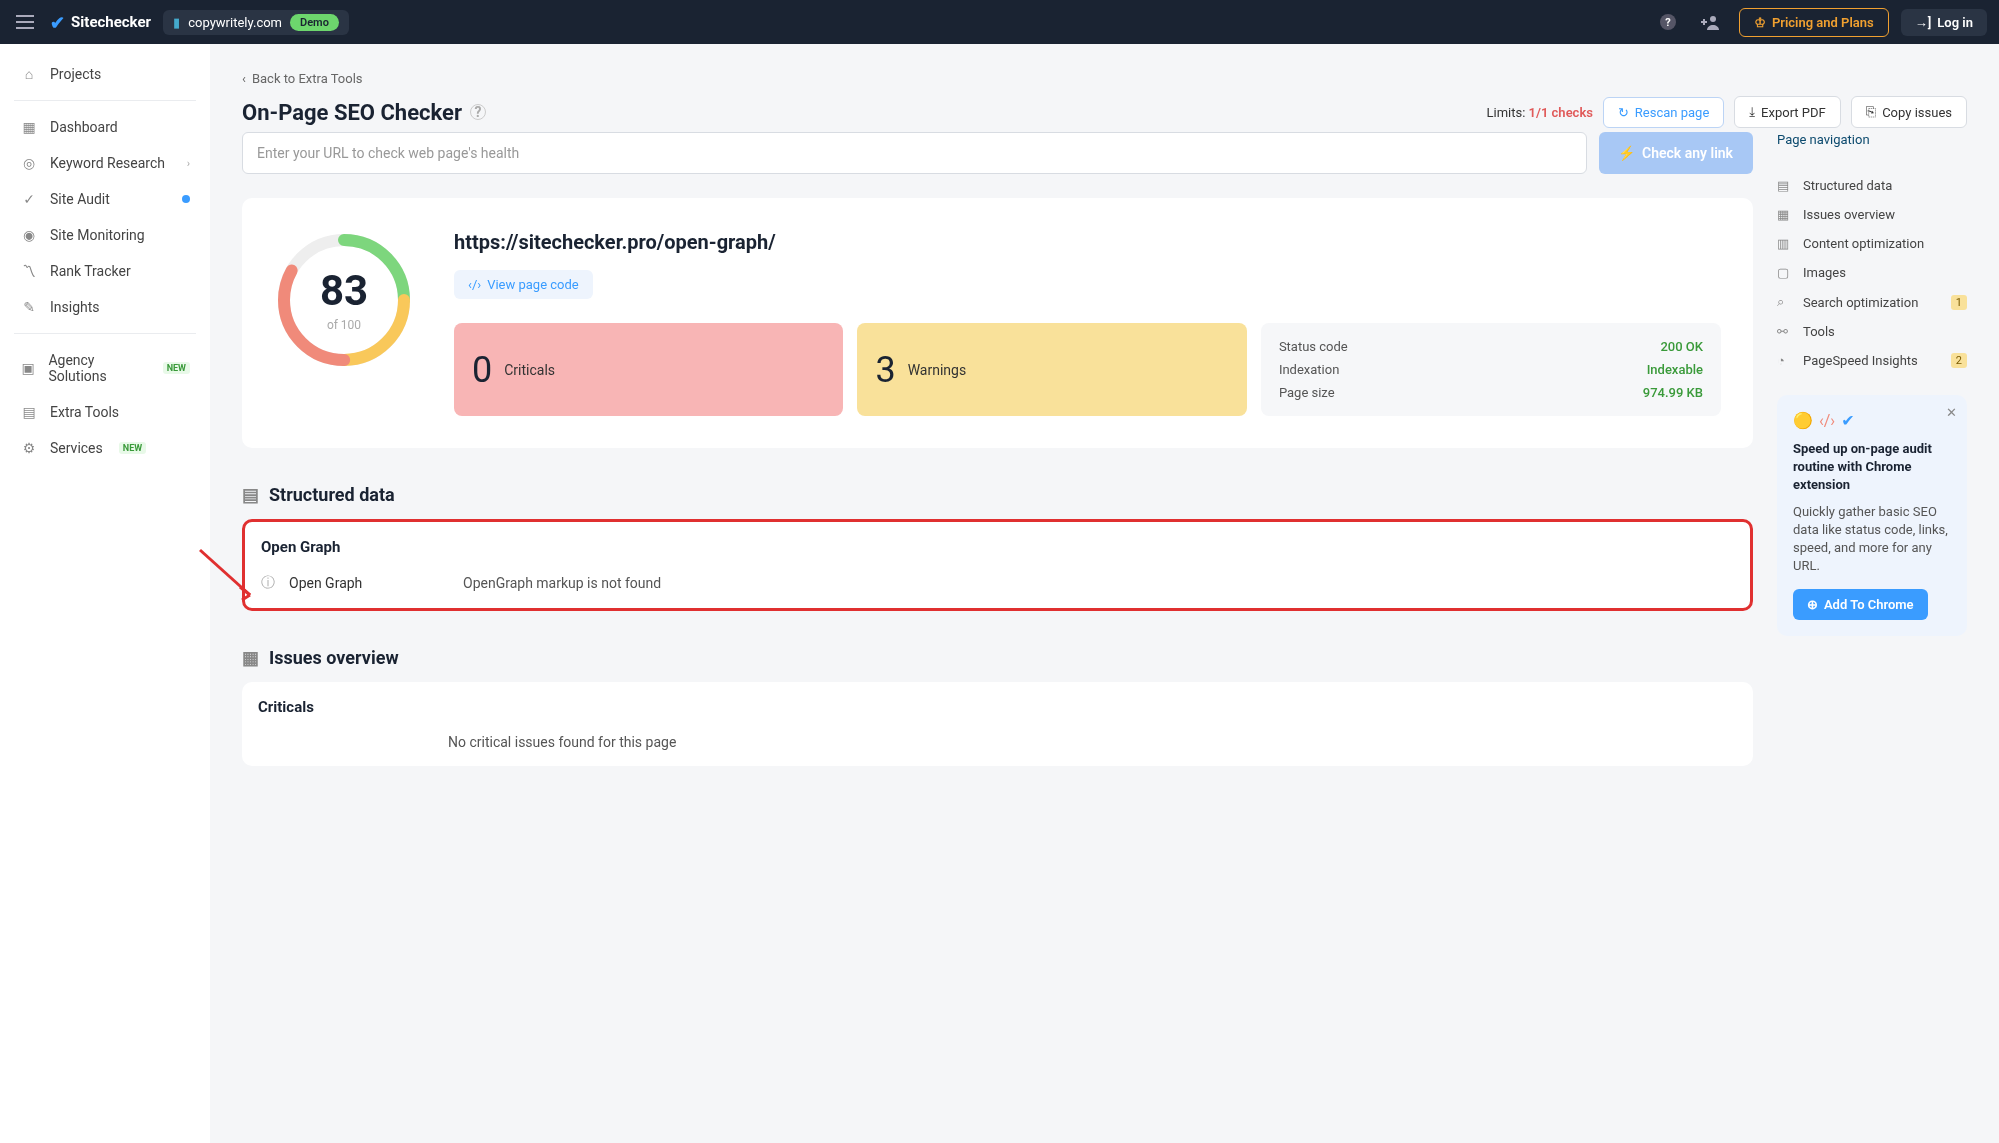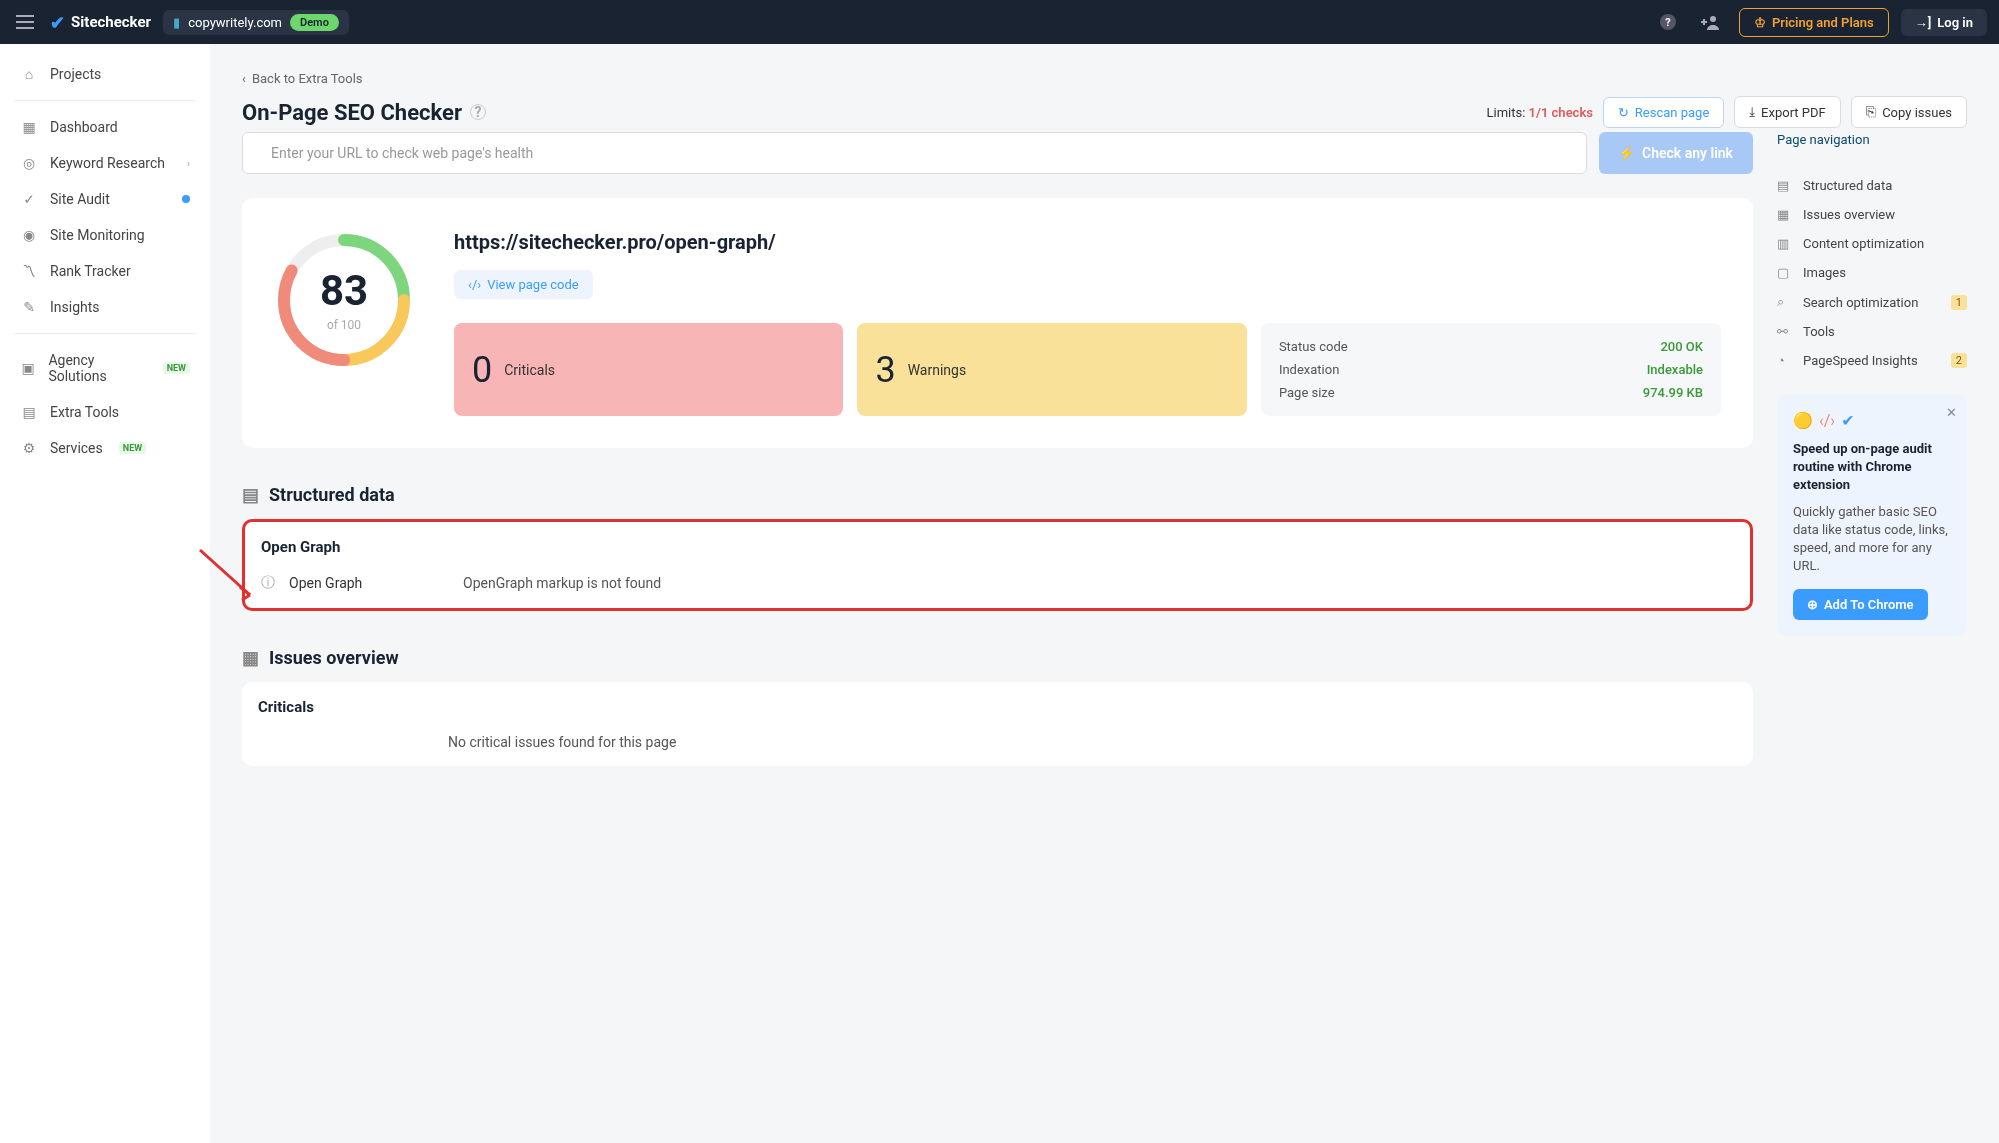--- a/index.html
+++ b/index.html
@@ -27,21 +27,21 @@
 .page-header-row { display: flex; align-items: center; justify-content: space-between; margin-bottom: 4px; }
 .page-title { font-size: 22px; font-weight: 700; display: flex; align-items: center; gap: 8px; }
 .help-icon { color: #aaa; font-size: 14px; border: 1px solid #ccc; border-radius: 50%; width: 16px; height: 16px; display: inline-flex; align-items: center; justify-content: center; }
 .header-actions { display: flex; align-items: center; gap: 10px; font-size: 13px; }
 .limits { color: #333; }
 .limits strong { color: #e05a5a; font-weight: 600; }
 .btn-outline-blue { border: 1px solid #bcd4f5; background: #fff; color: #3a9cff; border-radius: 6px; padding: 7px 14px; font-size: 13px; cursor: pointer; display: inline-flex; align-items: center; gap: 6px; }
 .btn-outline-gray { border: 1px solid #d8dce2; background: #fff; color: #333; border-radius: 6px; padding: 7px 14px; font-size: 13px; cursor: pointer; display: inline-flex; align-items: center; gap: 6px; }
 .subtitle { color: #888; font-size: 13px; margin-bottom: 24px; }
 .url-row { display: flex; gap: 12px; margin-bottom: 24px; }
-.url-input { flex: 1; border: 1px solid #d8dce2; border-radius: 6px; padding: 12px 28px; font-size: 14px; color: #333; }
+.url-input { flex: 1; border: 1px solid #d8dce2; border-radius: 6px; padding: 12px 14px; font-size: 14px; color: #333; }
 .url-input::placeholder { color: #999; }
 .check-btn { background: #a8c8f5; color: #fff; border: none; border-radius: 6px; padding: 12px 20px; font-size: 14px; font-weight: 600; cursor: pointer; display: inline-flex; align-items: center; gap: 6px; }
 .content-wrap { display: flex; gap: 24px; align-items: flex-start; }
 .content-main { flex: 1; }
 .score-card { background: #fff; border-radius: 10px; padding: 32px; display: flex; gap: 40px; align-items: flex-start; margin-bottom: 36px; }
 .score-circle { width: 140px; height: 140px; position: relative; }
 .score-svg { transform: rotate(-90deg); }
 .score-num { position: absolute; top: 36px; left: 0; right: 0; text-align: center; font-size: 42px; font-weight: 700; }
 .score-sub { position: absolute; top: 88px; left: 0; right: 0; text-align: center; font-size: 12px; color: #aaa; }
 .score-right { flex: 1; }

